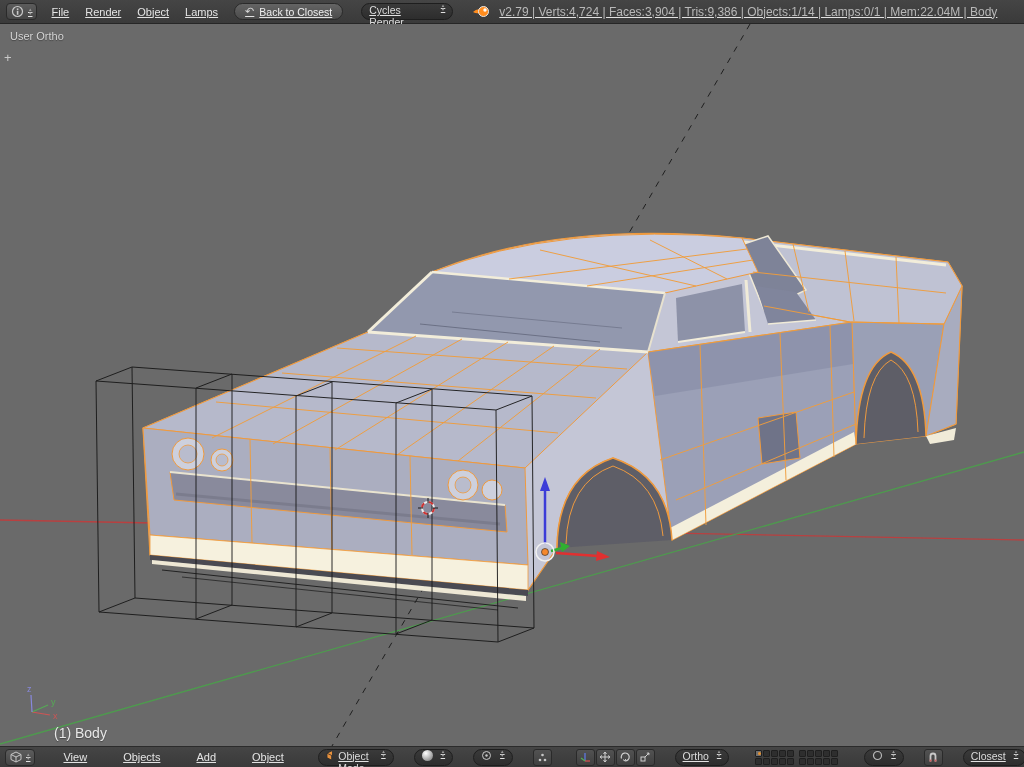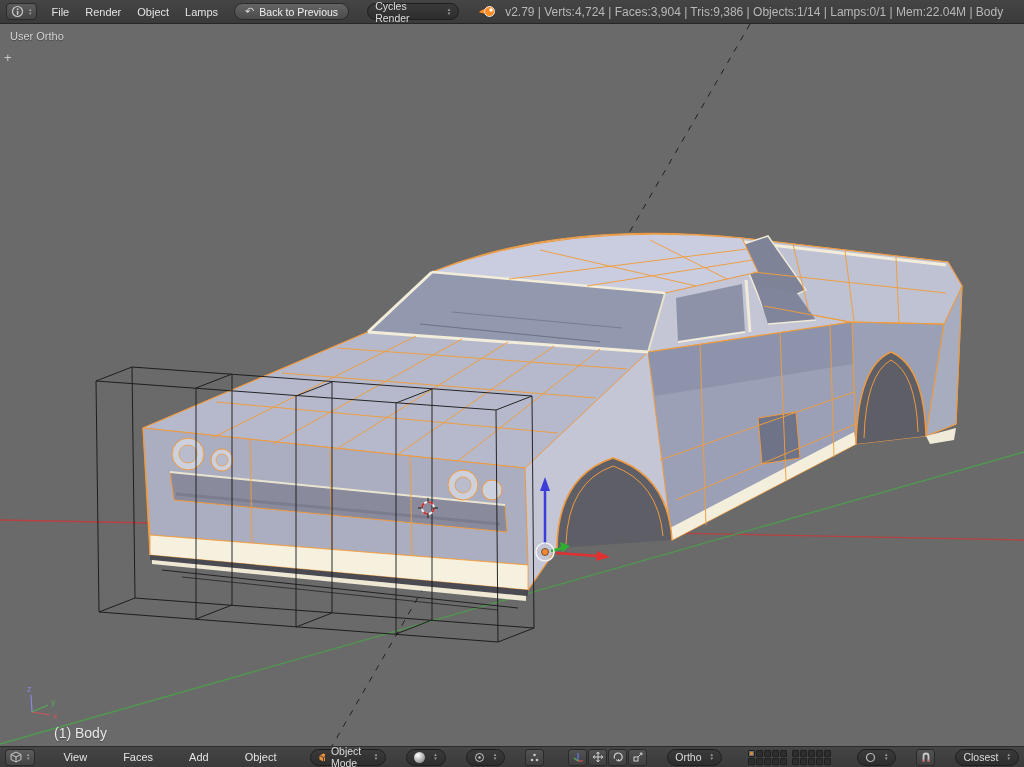--- a/index.html
+++ b/index.html
@@ -1,31 +1,31 @@
 <!DOCTYPE html>
 <html><head>
 <meta charset="utf-8">
 <style>
   * { margin:0; padding:0; box-sizing:border-box; user-select:none; }
   html,body { width:1024px; height:767px; background:#2a2a2a; font-family:"Liberation Sans", sans-serif; }
   .app { position:relative; width:1024px; height:767px; overflow:hidden; }
 
   
   .bar { position:absolute; left:0; width:1024px; display:flex; align-items:center;
-         background:linear-gradient(#454545,#3a3a3a); color:#e2e2e2; font-size:11px; }
+         background:linear-gradient(#454545,#3a3a3a); color:#e2e2e2; font-size:11px;text-decoration:underline; }
   .topbar { top:0; height:24px; border-bottom:1px solid #262626; padding:0 6px; }
   .botbar { bottom:0; height:21px; border-top:1px solid #2b2b2b; padding:0 5px; gap:20px; }
 
   .menu { padding:3px 8px; color:#e4e4e4; cursor:default; }
   .edbtn { display:flex; align-items:center; gap:2px; height:17px; padding:0 4px;
            background:linear-gradient(#5c5c5c,#454545); border:1px solid #2a2a2a; border-radius:4px; }
   .pill { display:flex; align-items:center; gap:5px; height:17px; padding:0 10px;
           background:linear-gradient(#646464,#4b4b4b); border:1px solid #2a2a2a; border-radius:9px;
           color:#efefef; font-size:10.5px; }
-  .dd   { display:flex; align-items:center; gap:6px; height:17px; padding:0 7px;
+  .dd   { display:flex; gap:6px; height:17px; padding:0 7px;
           background:linear-gradient(#3a3a3a,#2d2d2d); border:1px solid #1e1e1e; border-radius:9px;
           color:#dcdcdc; font-size:10.5px; }
   .spin { display:flex; flex-direction:column; line-height:4px; font-size:4.5px; color:#9a9a9a; margin-left:2px; }
   .stats { color:#b8b8b8; font-size:12px; margin-left:8px; white-space:nowrap; }
   .iconbtn { display:flex; align-items:center; justify-content:center; height:17px; min-width:19px;
              background:linear-gradient(#525252,#404040); border:1px solid #2a2a2a; border-radius:3px; }
   .group { display:flex; align-items:center; gap:1px; }
 
   
   .layers { display:flex; gap:5px; margin:0 6px; }
@@ -59,21 +59,21 @@
       </span>
     </div>
 
     <span class="menu" style="margin-left:6px">File</span>
     <span class="menu">Render</span>
     <span class="menu">Object</span>
     <span class="menu">Lamps</span>
 
     <button class="pill" style="margin-left:8px">
       <span style="font-size:11px;color:#d8d8d8">↶</span>
-      <span>Back to Previous</span>
+      <span>Back to Closest</span>
     </button>
 
     <div class="dd" style="margin-left:18px; width:92px; justify-content:space-between">
       <span>Cycles Render</span>
       <span class="spin">
         <span>▲</span>
           <span>▼</span>
       </span>
     </div>
 
@@ -270,21 +270,21 @@
       <svg width="12" height="12">
         <path d="M6,1 L11,3.5 L11,8.5 L6,11 L1,8.5 L1,3.5 Z M1,3.5 L6,6 L11,3.5 M6,6 L6,11" fill="none" stroke="#c8c8c8" stroke-width="1"></path>
       </svg>
       <span class="spin">
         <span>▲</span>
           <span>▼</span>
       </span>
     </div>
 
     <span class="menu">View</span>
-    <span class="menu">Faces</span>
+    <span class="menu">Objects</span>
     <span class="menu">Add</span>
     <span class="menu">Object</span>
 
     <div class="dd" style="margin-left:6px">
       <svg width="11" height="11">
         <path d="M5.5,1 L10,3.2 L10,7.8 L5.5,10 L1,7.8 L1,3.2 Z" fill="#e8913c" stroke="#2d2d2d" stroke-width="0.8"></path>
         <path d="M1,3.2 L5.5,5.4 L10,3.2 M5.5,5.4 L5.5,10" fill="none" stroke="#2d2d2d" stroke-width="0.8"></path>
       </svg>
       <span>Object Mode</span>
       <span class="spin">

